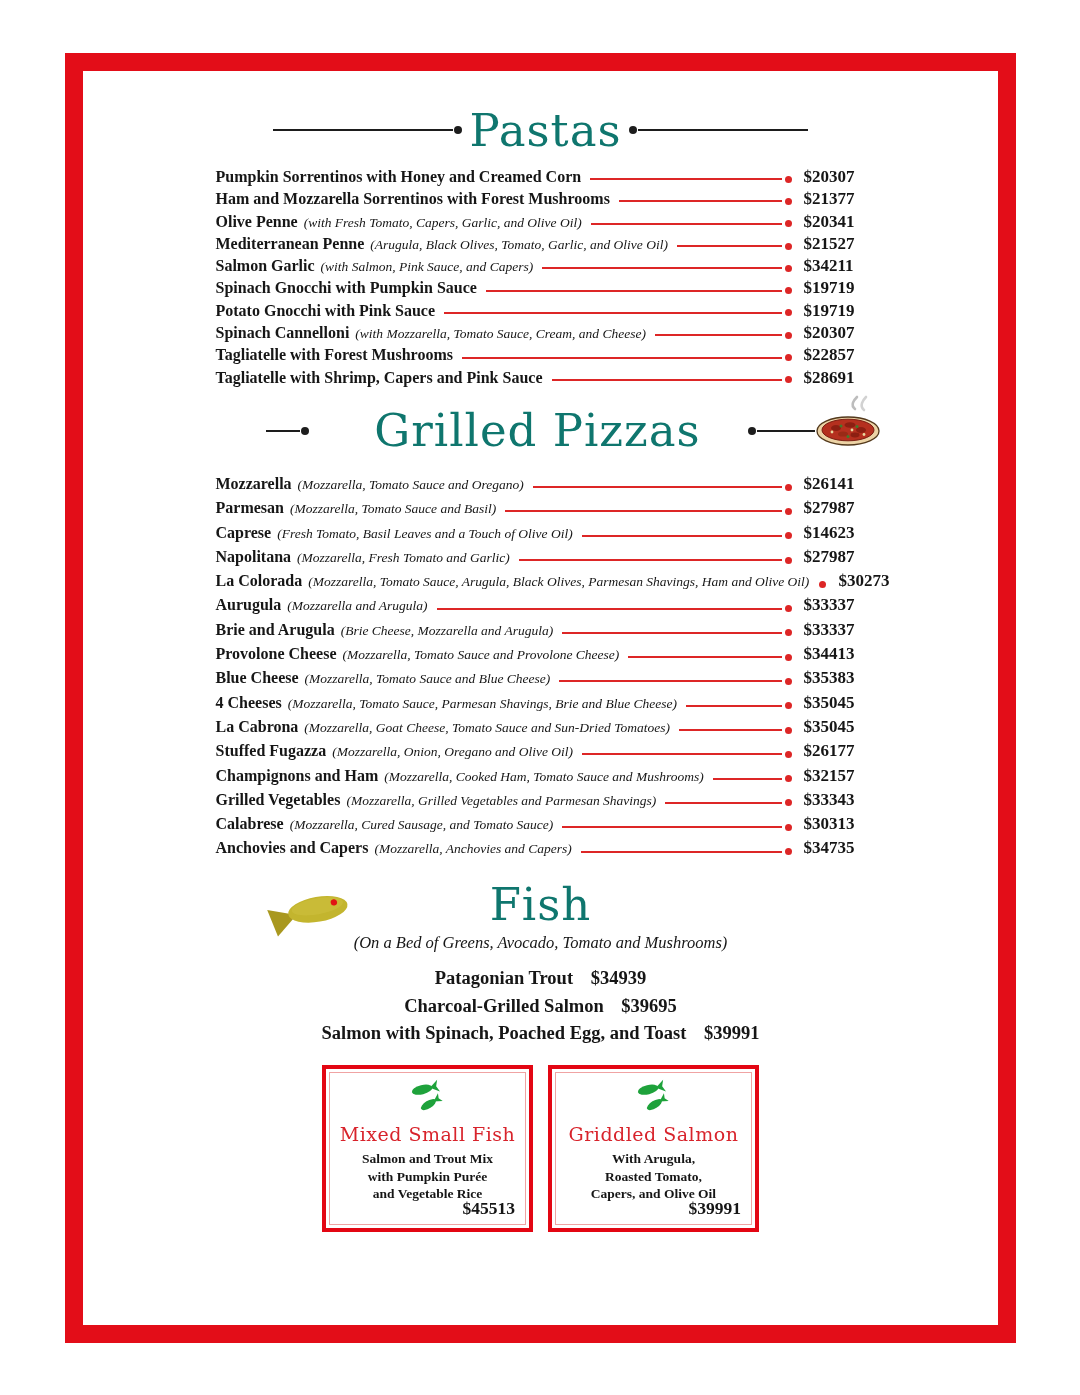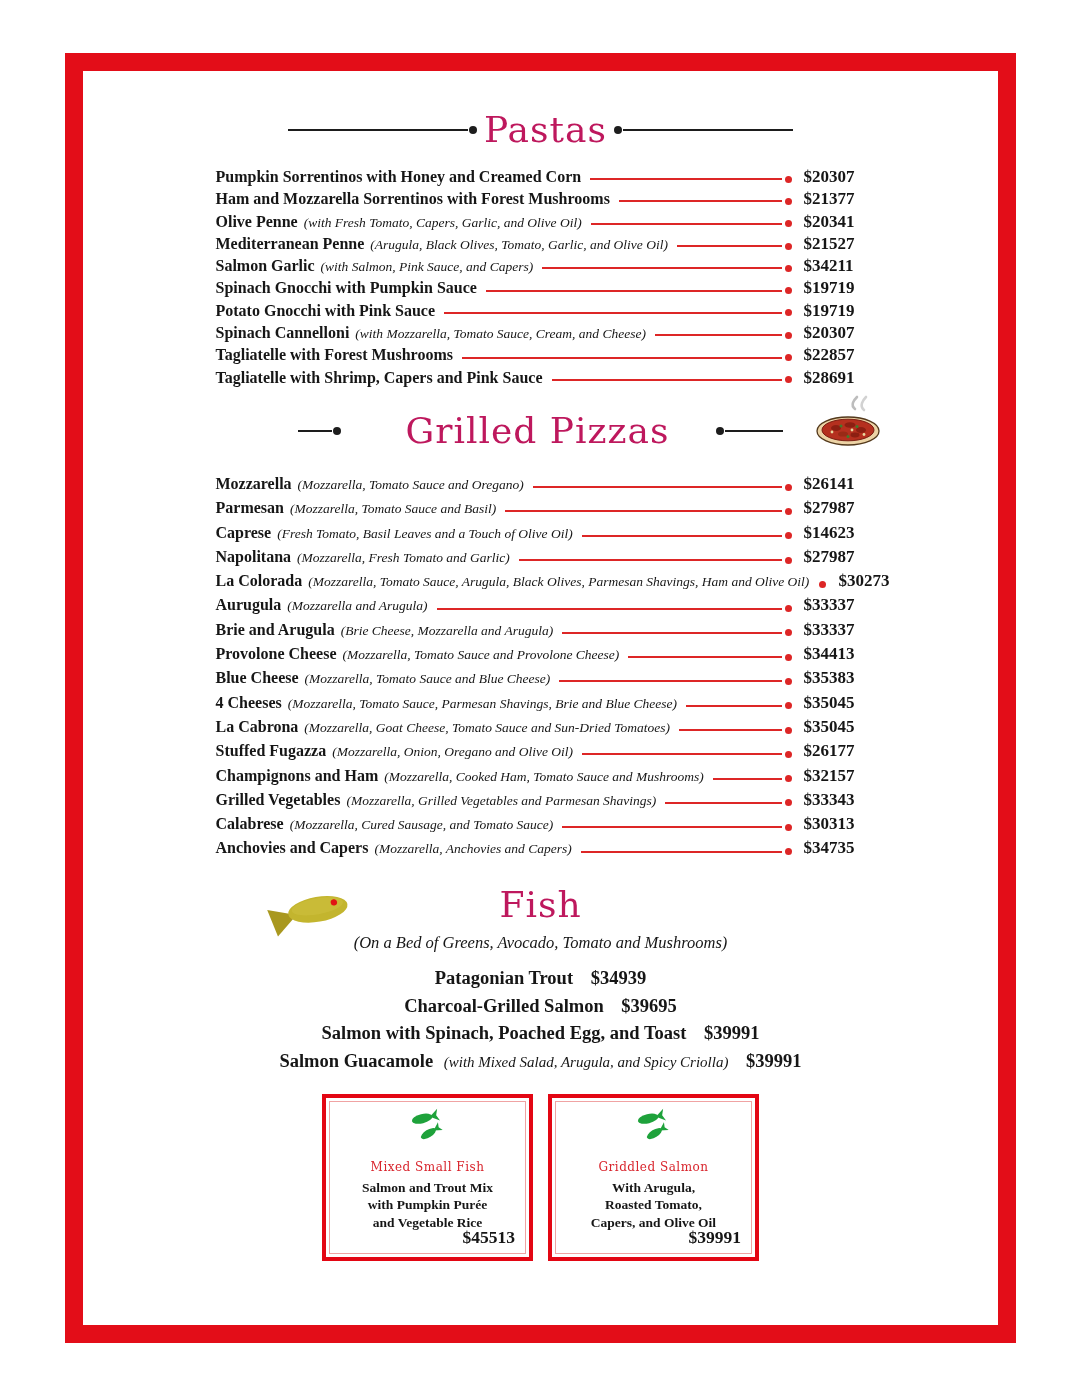--- a/index.html
+++ b/index.html
@@ -13,21 +13,21 @@
   }
   .content{width:650px;margin:0 auto;padding-top:28px;position:relative;}
 
   
   .sec-header{display:flex;align-items:center;justify-content:center;gap:16px;height:62px;position:relative;}
   .hrule{height:2px;background:#1d1d1d;position:relative;flex:0 0 auto;}
   .hrule.dot-right::after{content:"";position:absolute;right:-9px;top:-3px;width:8px;height:8px;border-radius:50%;background:#1d1d1d;}
   .hrule.dot-left::before{content:"";position:absolute;left:-9px;top:-3px;width:8px;height:8px;border-radius:50%;background:#1d1d1d;}
   .sec-title{
     font-family:"DejaVu Serif", serif;font-weight:500;margin:0;
-    color:#be185d;font-size:36px;letter-spacing:1px;line-height:1;
+    color:#0f766e;font-size:45px;letter-spacing:1px;line-height:1;
   }
 
   
   .items{margin-top:6px;}
   .item{display:flex;align-items:baseline;}
   .items-pastas .item{height:22.3px;}
   .items-pizzas .item{height:24.3px;}
   .iname{font-weight:bold;font-size:16px;white-space:nowrap;}
   .idesc{font-style:italic;font-weight:normal;font-size:13.5px;margin-left:6px;white-space:nowrap;}
   .leader{flex:1 1 auto;min-width:8px;align-self:center;position:relative;height:9px;margin:2px 12px 0 9px;}
@@ -44,21 +44,21 @@
   .fish-sub{text-align:center;font-style:italic;font-size:16.5px;margin-top:0;}
   .fish-items{margin-top:12px;}
   .fish-item{text-align:center;font-size:18.5px;font-weight:bold;line-height:27.8px;white-space:nowrap;}
   .fish-item .fdesc{font-weight:normal;font-style:italic;font-size:15px;margin-left:6px;}
   .fish-item .fprice{margin-left:13px;}
 
   
   .boxes{display:flex;justify-content:center;gap:15px;margin-top:17px;}
   .box{width:211px;height:167px;border:4px solid #e30613;box-sizing:border-box;padding:3px;background:#fff;}
   .box-inner{border:1px solid #f0a3a3;height:100%;box-sizing:border-box;text-align:center;padding-top:6px;position:relative;}
-  .box-title{font-family:"DejaVu Serif", serif;color:#d8232b;font-size:12px;font-weight:500;margin:14px 0 5px;letter-spacing:0.5px;}
+  .box-title{font-family:"DejaVu Serif", serif;color:#d8232b;font-size:19px;font-weight:500;margin:6px 0 5px;letter-spacing:0.5px;}
   .box-line{font-weight:bold;font-size:13.5px;line-height:17.5px;}
   .box-price{position:absolute;right:10px;bottom:5px;font-weight:bold;font-size:17.5px;}
 
   
   .footer{display:flex;justify-content:space-between;align-items:baseline;margin-top:44px;padding:0 22px 0 34px;font-style:italic;font-size:18.5px;}
 </style>
 </head>
 <body>
 
 <div class="frame">
@@ -283,25 +283,20 @@
           <div class="fish-item">
     <span>Charcoal-Grilled Salmon</span>
     
     <span class="fprice">$39695</span>
   </div>
           <div class="fish-item">
     <span>Salmon with Spinach, Poached Egg, and Toast</span>
     
     <span class="fprice">$39991</span>
   </div>
-          <div class="fish-item">
-    <span>Salmon Guacamole</span>
-    <span class="fdesc">(with Mixed Salad, Arugula, and Spicy Criolla)</span>
-    <span class="fprice">$39991</span>
-  </div>
         </div>
     </section>
 
     <div class="boxes">
         <div class="box">
     <div class="box-inner">
       <span>
         <svg width="46" height="34" viewBox="0 0 46 34">
           <g fill="#1ea23b">
             <g transform="rotate(-14 20 10)">

